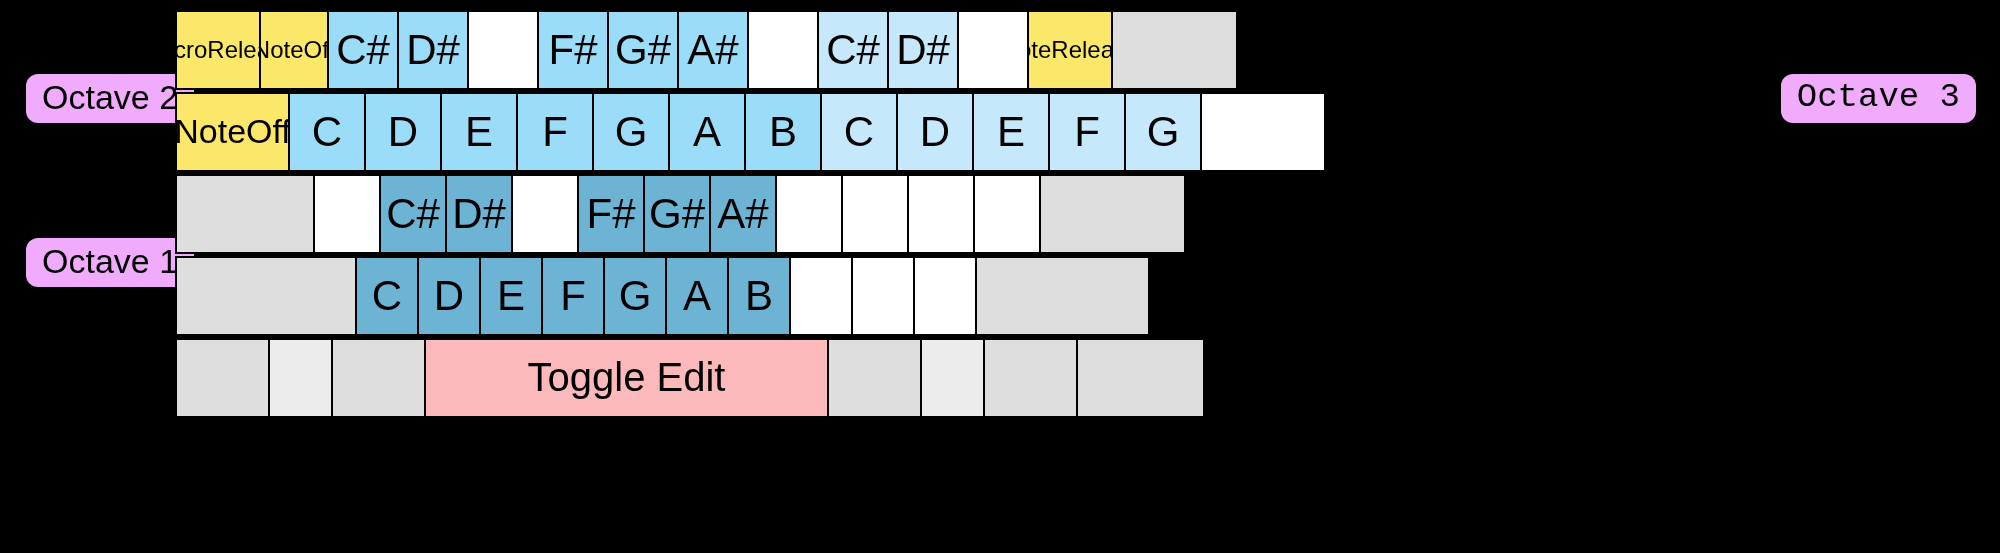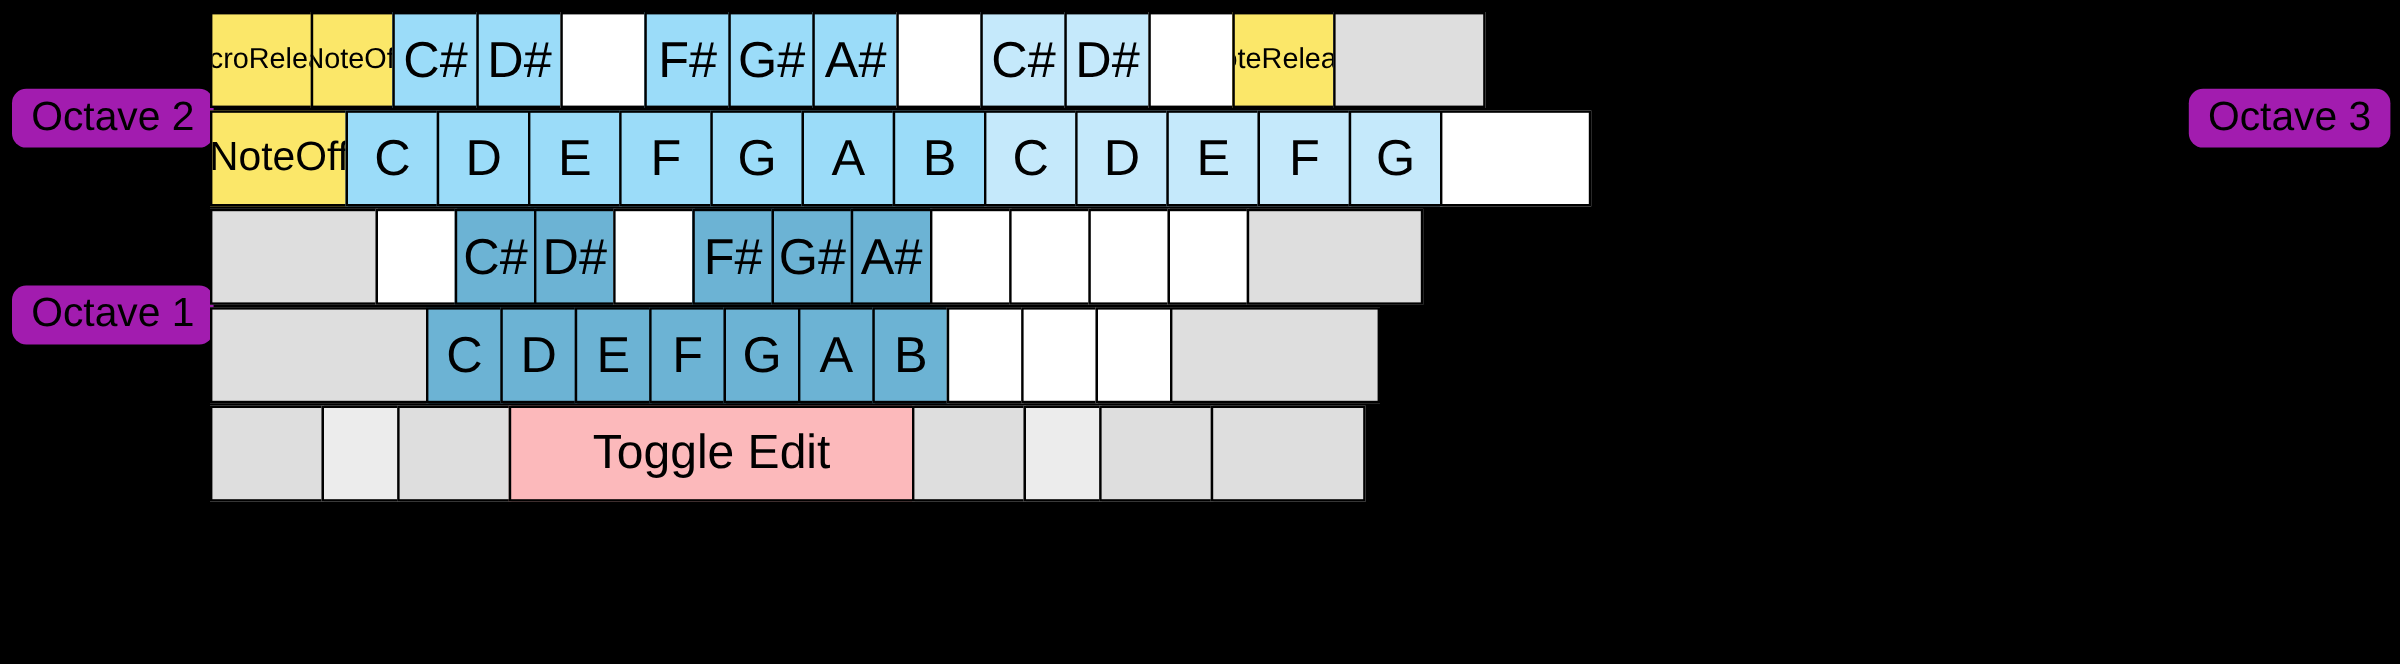--- a/index.html
+++ b/index.html
@@ -44,31 +44,32 @@
 
   
   .t-note   {font-size:42px;}
   .t-small  {font-size:24px;}
   .t-med    {font-size:34px;}
   .t-toggle {font-size:40px;}
 
   
   .pill{
     position:absolute;
-    background:#a21caf;
+    background:#f0abfc;
     color:#000;
     border-radius:12px;
     font-size:34px;
     padding:6px 16px 9px 16px;
     white-space:nowrap;
     line-height:1;
+    margin-left:16px;
   }
   #oct2{left:10px;top:74px;}
   #oct1{left:10px;top:238px;text-align:center;}
-  #oct3{right:8px;top:74px;}
+  #oct3{right:24px;top:74px;font-family:Liberation Mono, monospace;}
 </style>
 </head>
 <body>
 
 <div id="stage">
 
   <div class="pill" id="oct2">Octave 2</div>
   <div class="pill" id="oct1">Octave 1</div>
   <div class="pill" id="oct3">Octave 3</div>
 
@@ -205,21 +206,21 @@
         </div>
         <div class="key f-white t-note" style="width: 64px;"></div>
         <div class="key f-white t-note" style="width: 64px;"></div>
         <div class="key f-white t-note" style="width: 64px;"></div>
         <div class="key f-gray t-note" style="width: 175px;"></div>
       </div>
       <div class="row r5">
         <div class="key f-gray t-note" style="width: 95px;"></div>
         <div class="key f-gray2 t-note" style="width: 65px;"></div>
         <div class="key f-gray t-note" style="width: 95px;"></div>
-        <div class="key f-pink t-toggle" style="width: 338px; text-align: center;">
+        <div class="key f-pink t-toggle" style="width: 405px; text-align: center;">
           <div>Toggle Edit</div>
         </div>
         <div class="key f-gray t-note" style="width: 95px;"></div>
         <div class="key f-gray2 t-note" style="width: 65px;"></div>
         <div class="key f-gray t-note" style="width: 95px;"></div>
         <div class="key f-gray t-note" style="width: 129px;"></div>
       </div>
     </div>
 
 </div>

